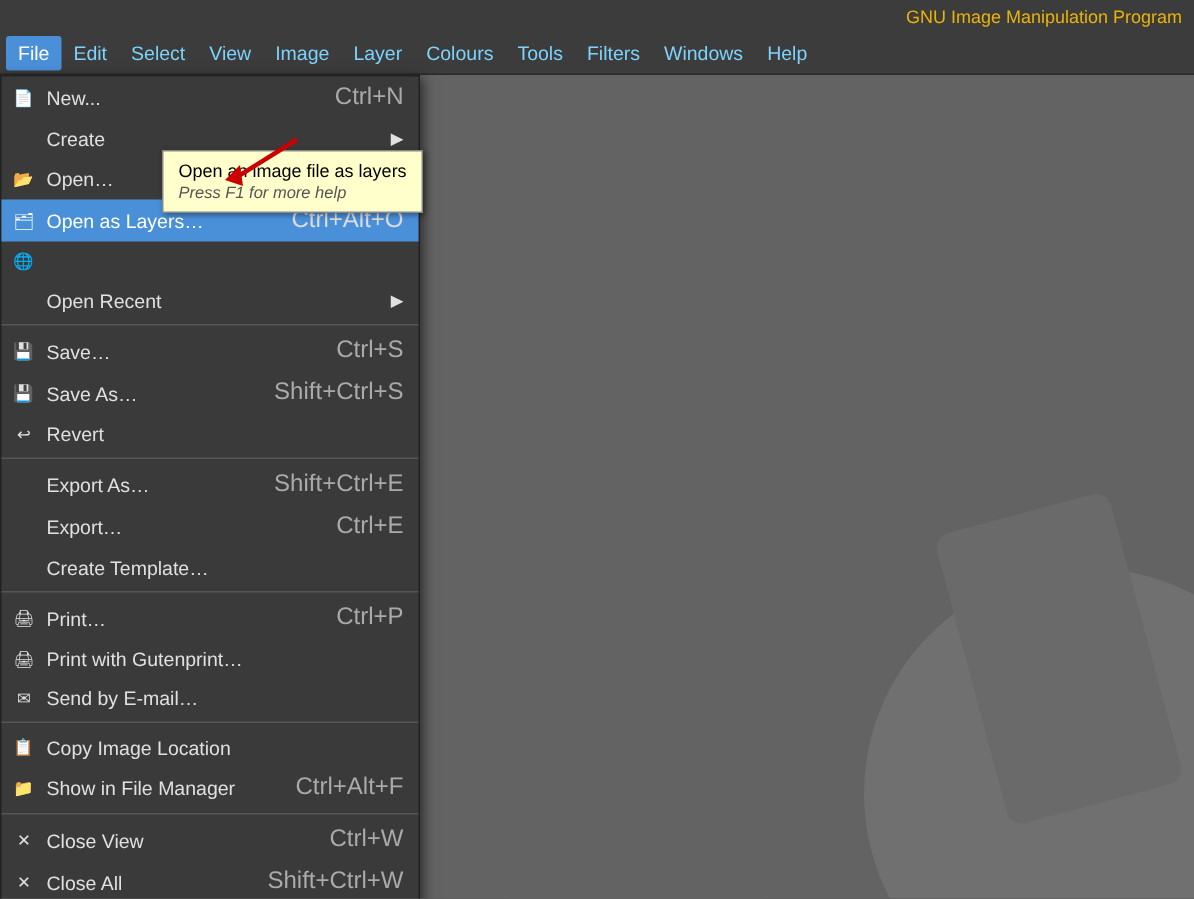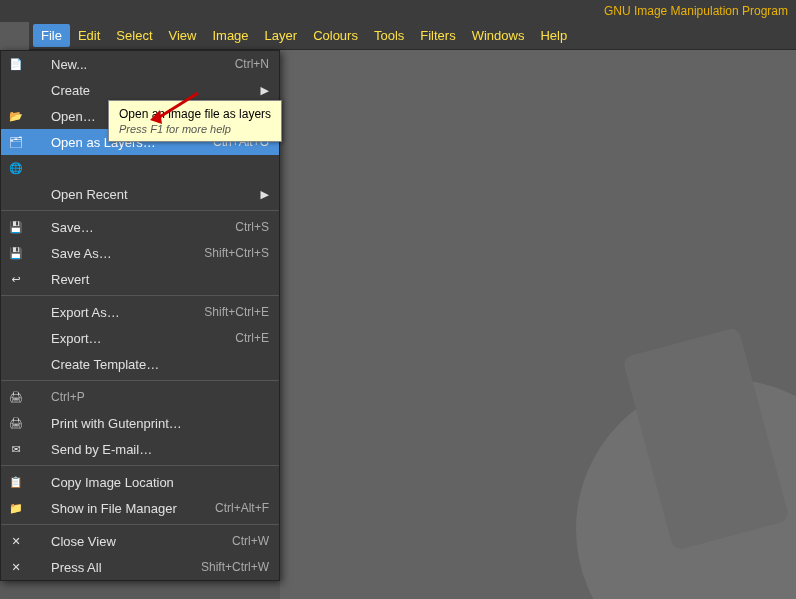--- a/index.html
+++ b/index.html
@@ -27,27 +27,26 @@
     }
 
     
     .menu-bar {
       background: #3c3c3c;
       height: 28px;
       display: flex;
       align-items: center;
       padding: 0 4px;
       border-bottom: 1px solid #2a2a2a;
-      margin-left: 29px;
     }
 
     .menu-item {
       padding: 4px 8px;
       cursor: pointer;
-      color: #fde047;
+      color: #7dd3fc;
       font-size: 13px;
       border-radius: 2px;
     }
 
     .menu-item.active {
       background: #4a90d9;
       color: #fff;
     }
 
     
@@ -82,27 +81,26 @@
       left: 6px;
       width: 18px;
       display: flex;
       align-items: center;
       justify-content: center;
       font-size: 11px;
     }
 
     .item-label {
       flex: 1;
-      margin-left: 20px;
     }
 
     .item-shortcut {
       margin-left: 20px;
       color: #aaa;
-      font-size: 12px;
+      font-size: 16px;
     }
 
     .dropdown-item.highlighted .item-shortcut {
       color: #ddd;
     }
 
     .dropdown-separator {
       height: 1px;
       background: #555;
       margin: 3px 0;
@@ -279,20 +277,21 @@
 
   <div class="dropdown-item">
     <span class="item-icon"></span>
     <span class="item-label">Create Template…</span>
   </div>
 
   <div class="dropdown-separator"></div>
 
   <div class="dropdown-item">
     <span class="item-icon">🖨</span>
+    <span class="item-label">Print…</span>
     <span class="item-shortcut">Ctrl+P</span>
   </div>
 
   <div class="dropdown-item">
     <span class="item-icon">🖨</span>
     <span class="item-label">Print with Gutenprint…</span>
   </div>
 
   <div class="dropdown-item">
     <span class="item-icon">✉</span>
@@ -315,21 +314,21 @@
   <div class="dropdown-separator"></div>
 
   <div class="dropdown-item">
     <span class="item-icon">✕</span>
     <span class="item-label">Close View</span>
     <span class="item-shortcut">Ctrl+W</span>
   </div>
 
   <div class="dropdown-item">
     <span class="item-icon">✕</span>
-    <span class="item-label">Press All</span>
+    <span class="item-label">Close All</span>
     <span class="item-shortcut">Shift+Ctrl+W</span>
   </div>
 
 </div>
 
 <div class="tooltip-popup">
   <div class="tooltip-title">Open an image file as layers</div>
   <div class="tooltip-hint">Press F1 for more help</div>
 </div>
 

